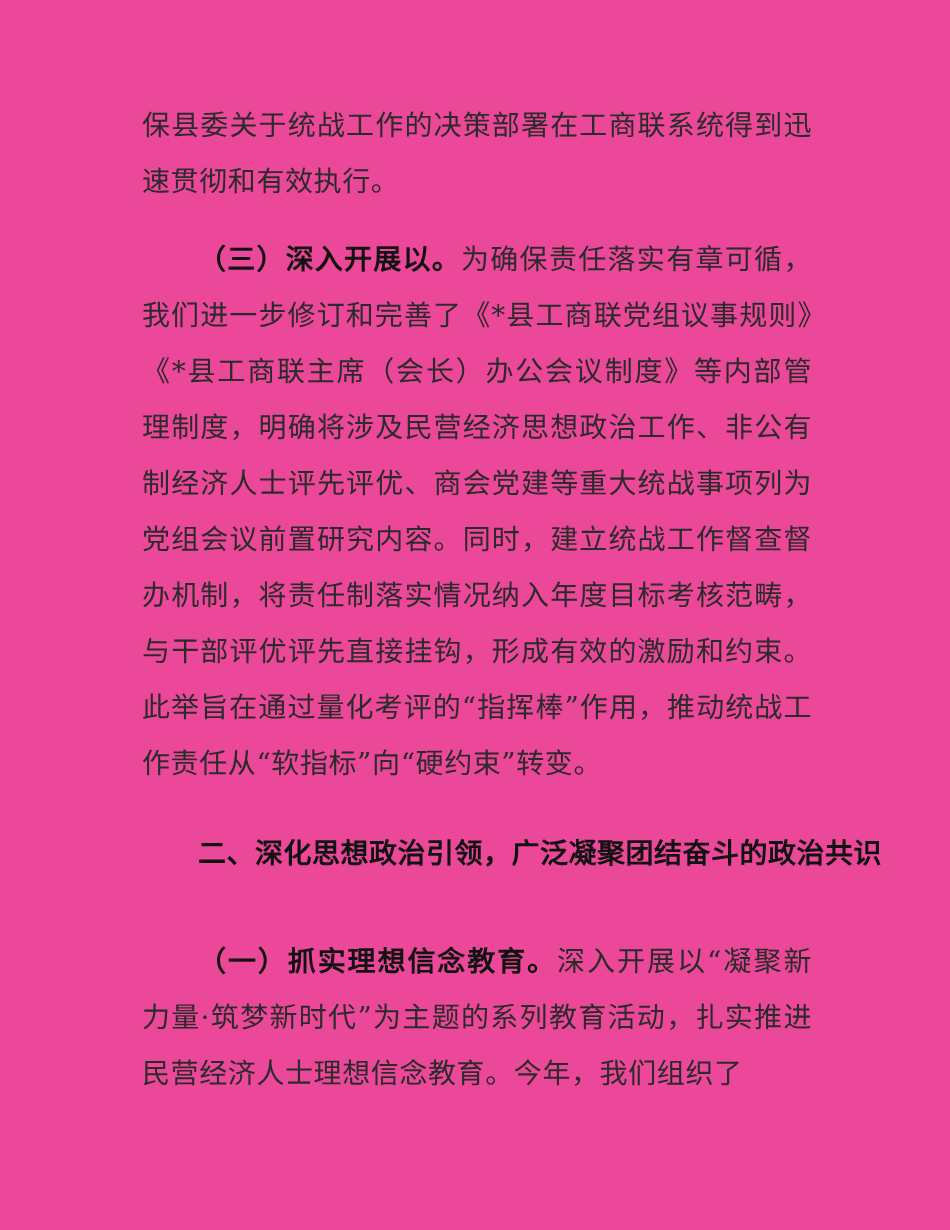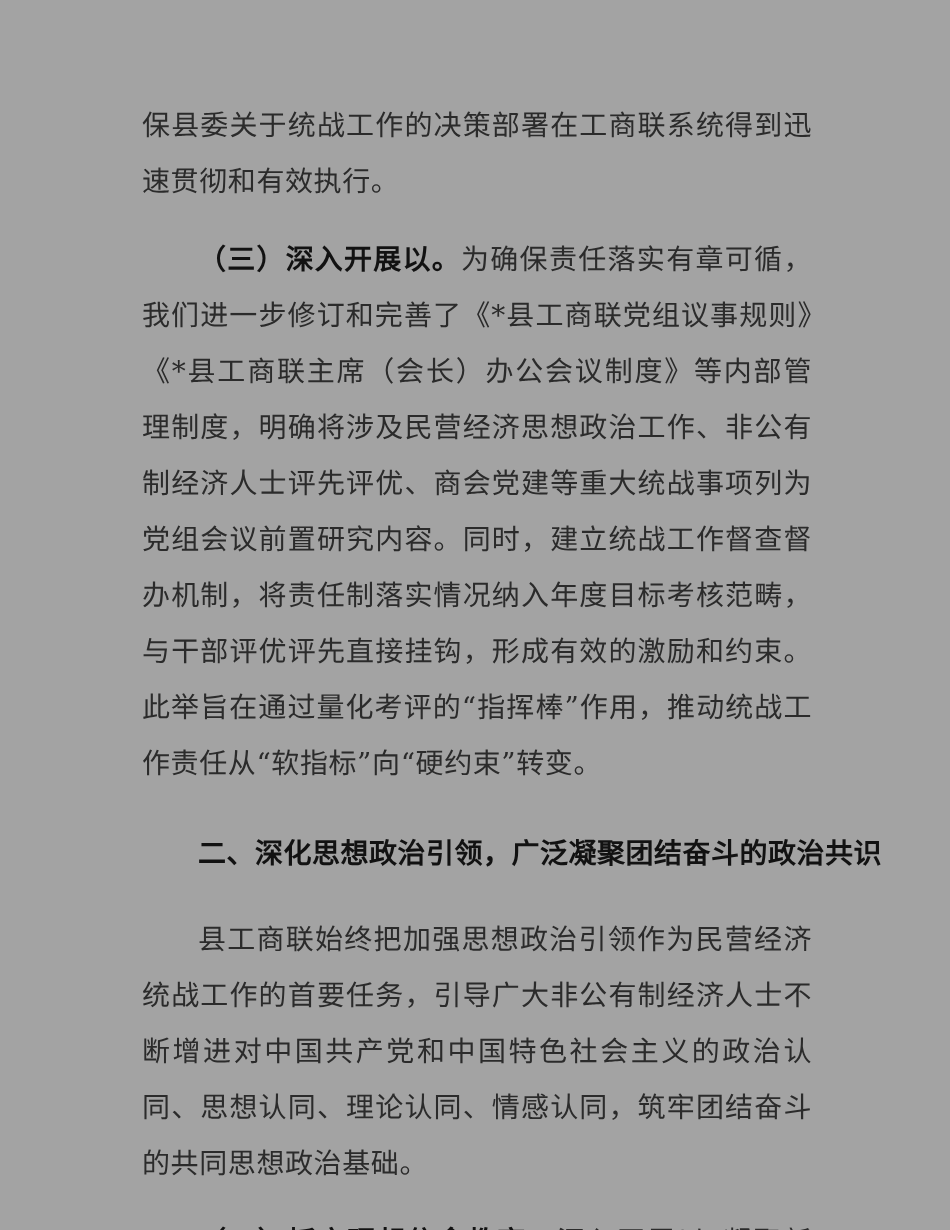--- a/index.html
+++ b/index.html
@@ -5,21 +5,21 @@
   html, body {
     margin: 0;
     padding: 0;
     background: #ffffff;
   }
 
   .page {
     position: relative;
     width: 950px;
     height: 1230px;
-    background: #a3a3a3;
+    background: #ec4899;
     overflow: hidden;
     box-sizing: border-box;
   }
 
   .doc-body {
     position: absolute;
     left: 142px;
     top: 98px;
     width: 670px;
   }
@@ -82,20 +82,19 @@
     <div class="spacer-sm"></div>
 
     <p class="para indent"><span class="lead">（三）深入开展以。</span><span>为确保责任落实有章可循，我们进一步修订和完善了《*县工商联党组议事规则》《*县工商联主席（会长）办公会议制度》等内部管理制度，明确将涉及民营经济思想政治工作、非公有制经济人士评先评优、商会党建等重大统战事项列为党组会议前置研究内容。同时，建立统战工作督查督办机制，将责任制落实情况纳入年度目标考核范畴，与干部评优评先直接挂钩，形成有效的激励和约束。此举旨在通过量化考评的“指挥棒”作用，推动统战工作责任从“软指标”向“硬约束”转变。</span></p>
 
     <div class="spacer-lg"></div>
 
     <p class="section-heading">二、深化思想政治引领，广泛凝聚团结奋斗的政治共识</p>
 
     <div class="spacer-md"></div>
 
-    <p class="para indent">县工商联始终把加强思想政治引领作为民营经济统战工作的首要任务，引导广大非公有制经济人士不断增进对中国共产党和中国特色社会主义的政治认同、思想认同、理论认同、情感认同，筑牢团结奋斗的共同思想政治基础。</p>
 
     <div class="spacer-sm"></div>
 
     <p class="para indent"><span class="lead">（一）抓实理想信念教育。</span><span>深入开展以“凝聚新力量·筑梦新时代”为主题的系列教育活动，扎实推进民营经济人士理想信念教育。今年，我们组织了 </span></p>
 
   </div>
 </div>
 
 </body></html>

